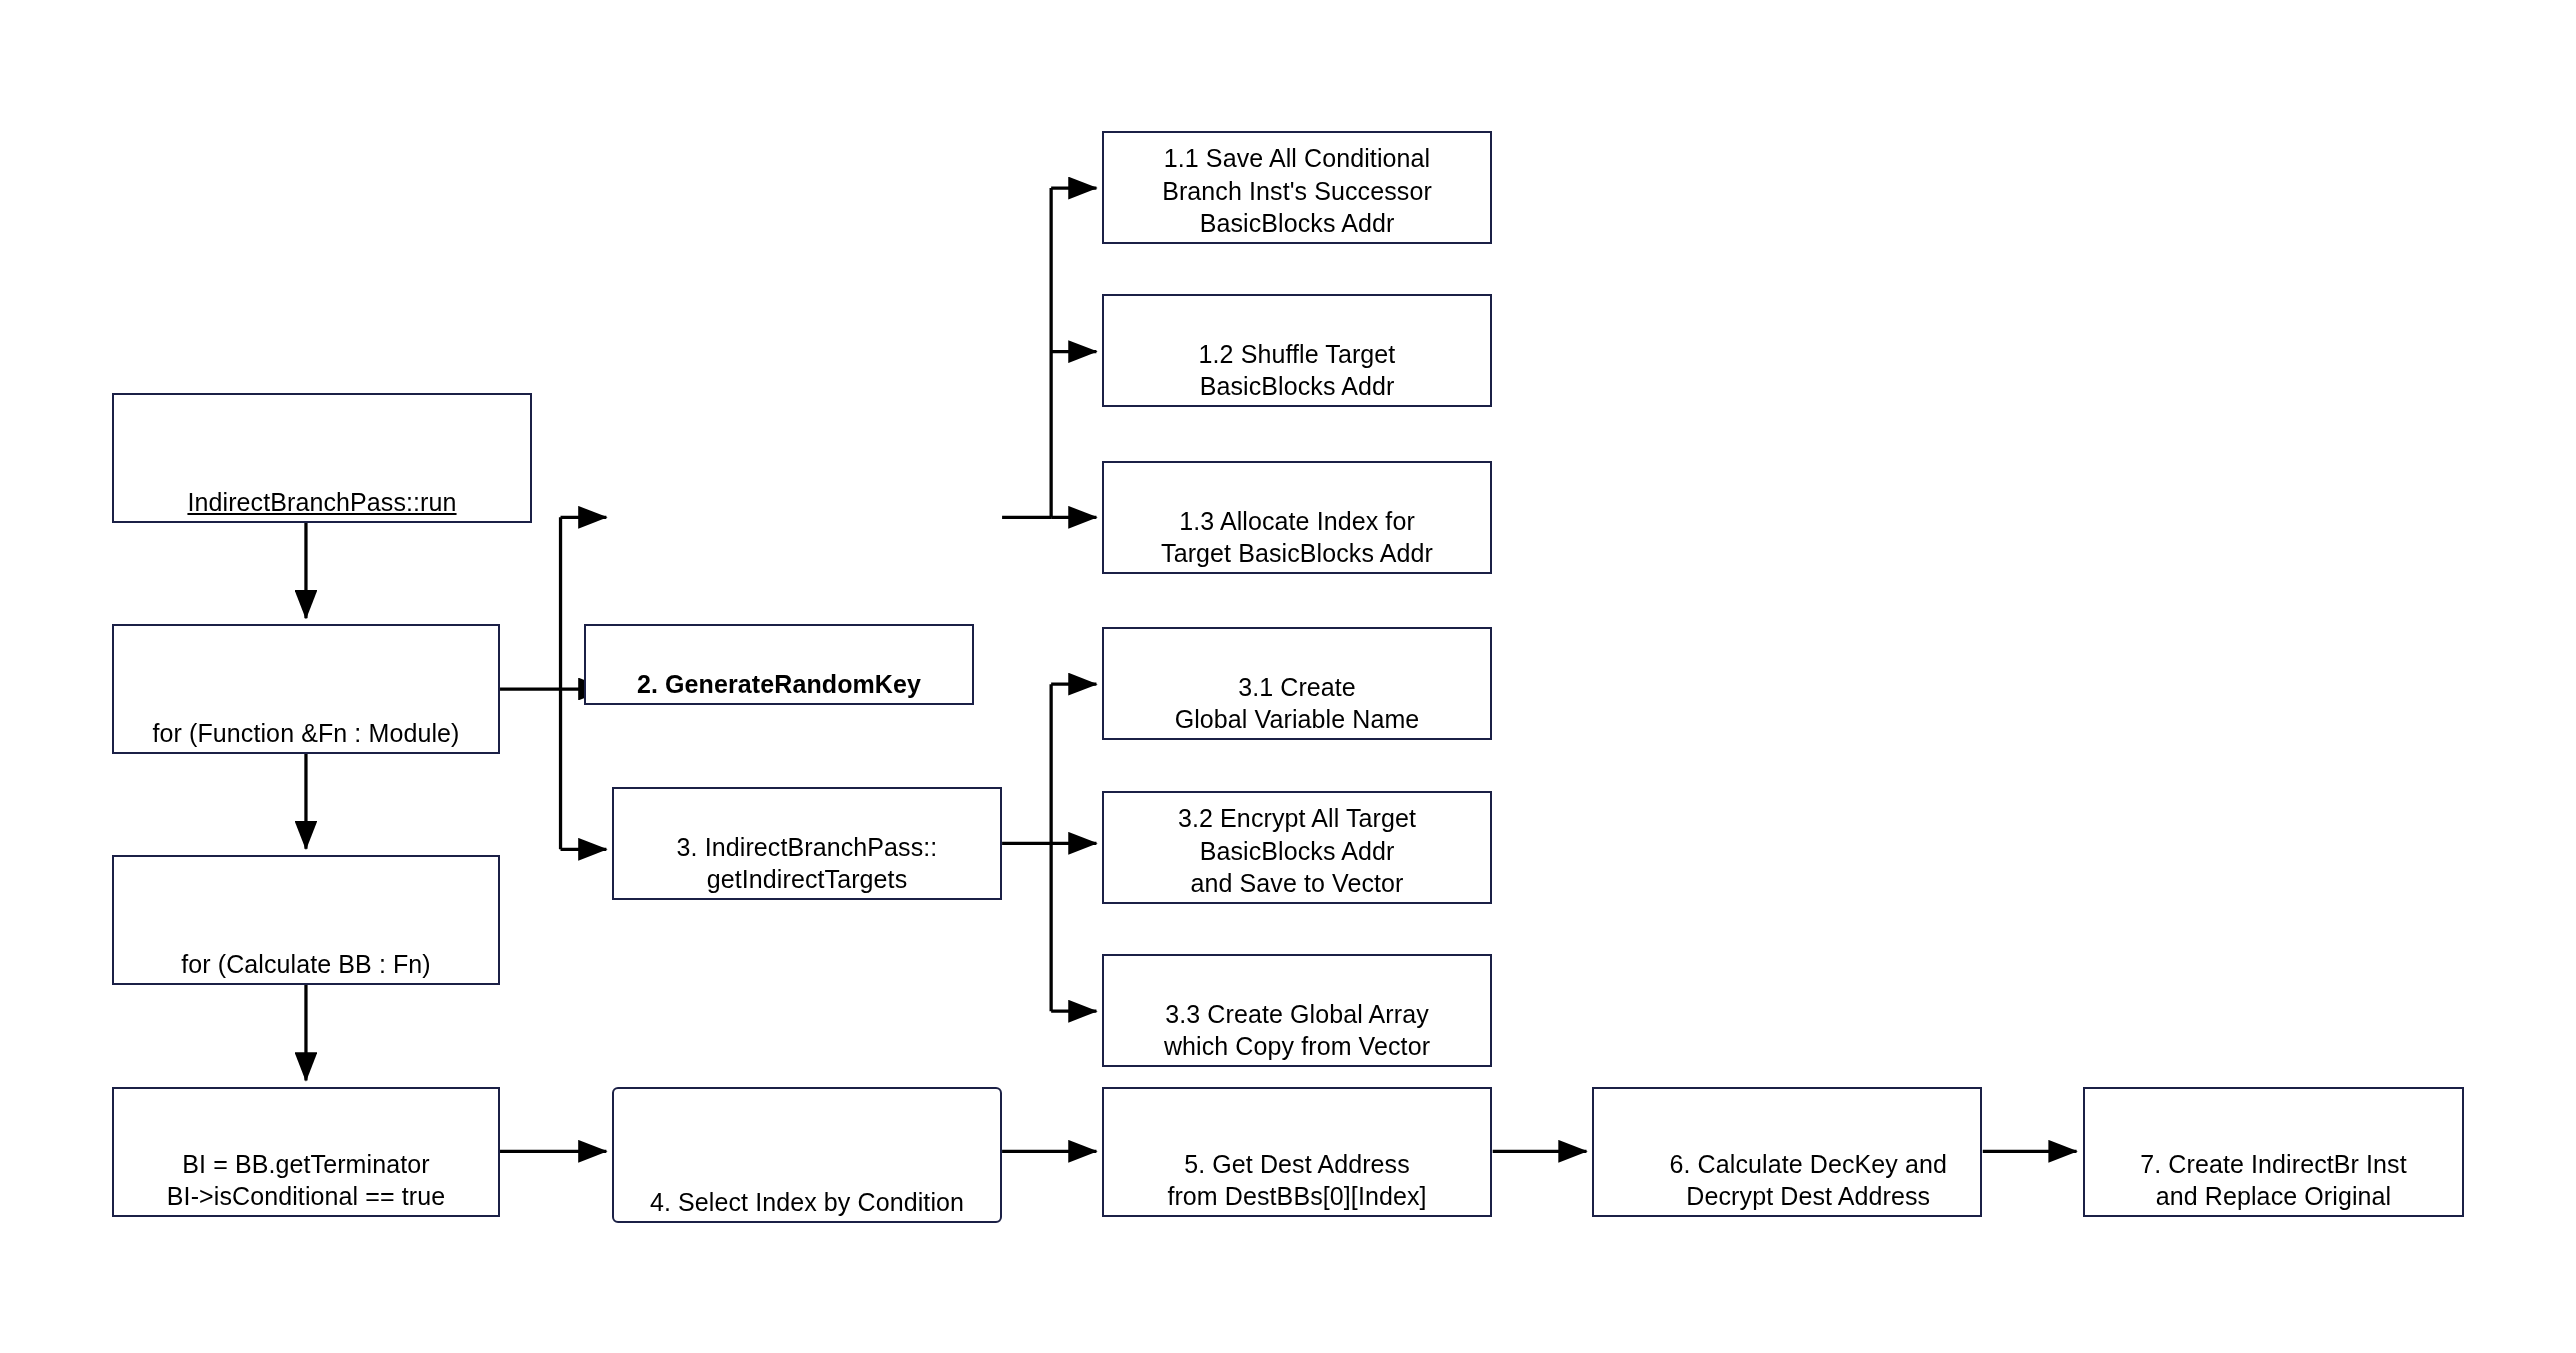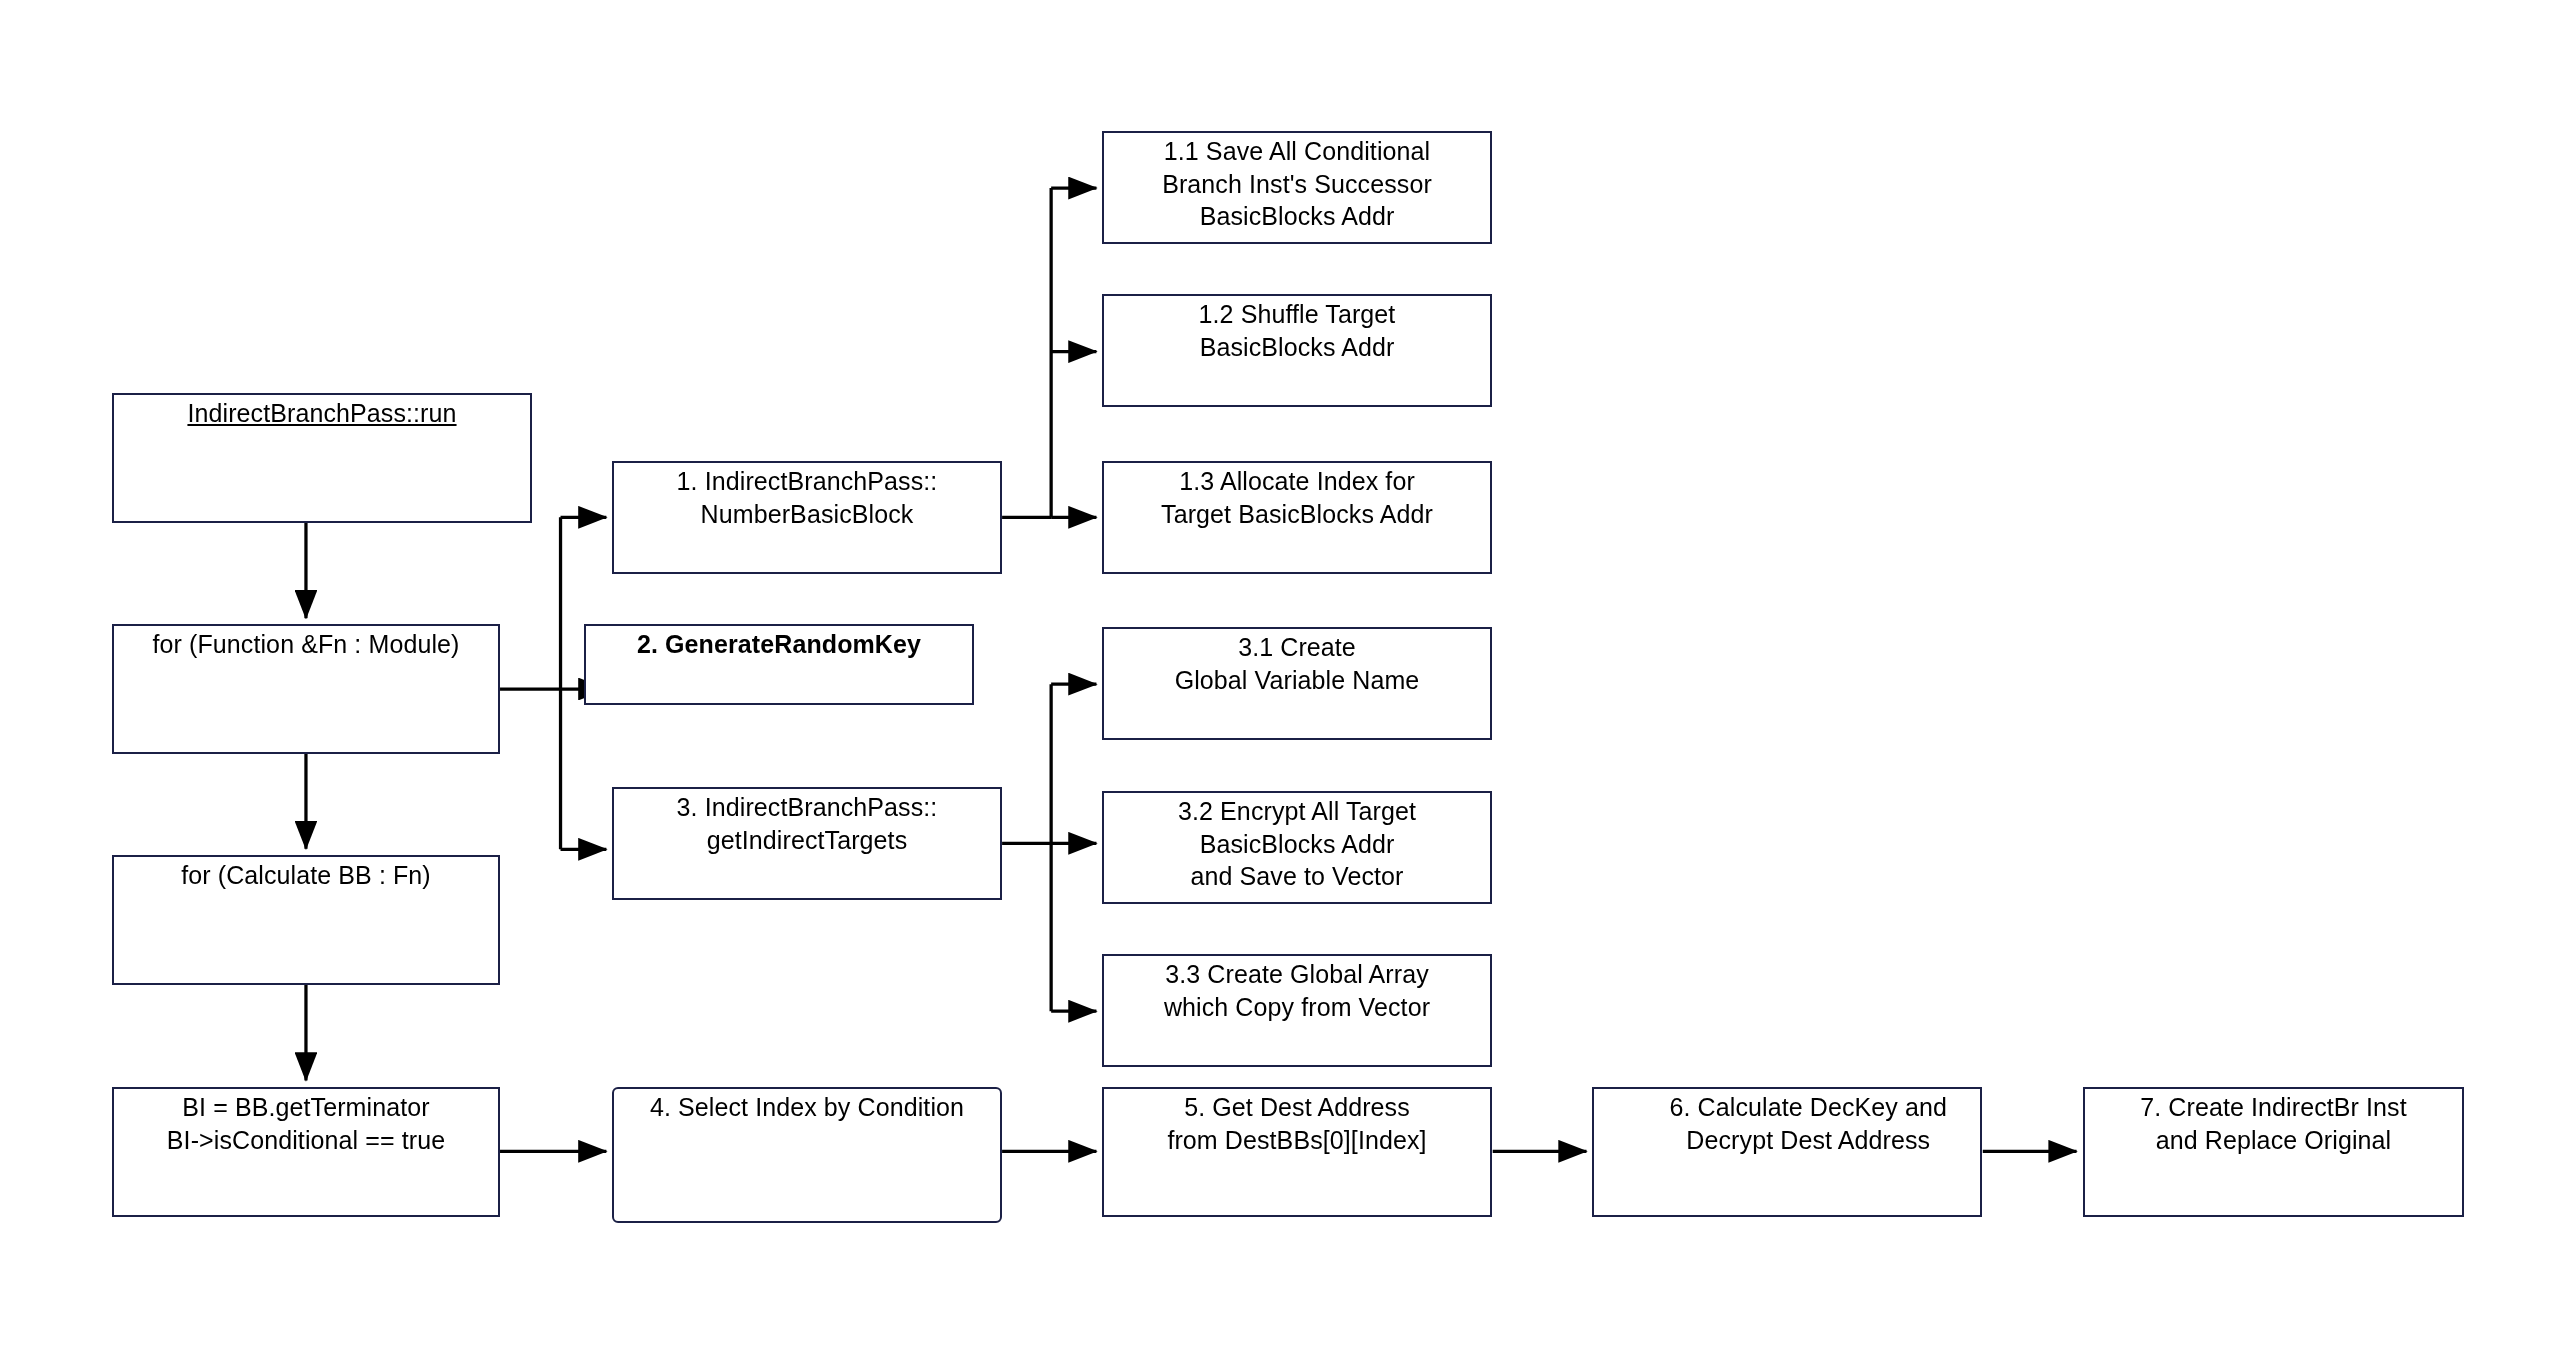--- a/index.html
+++ b/index.html
@@ -24,21 +24,21 @@
     width: 2576px;
     height: 1353px;
     pointer-events: none;
   }
   .node {
     position: absolute;
     box-sizing: border-box;
     background: #ffffff;
     border: 2.2px solid #1b2046;
     display: flex;
-    align-items: flex-start;
+    align-items: flex-end;
     justify-content: center;
     text-align: center;
     color: #000000;
     font-size: 25px;
     line-height: 1.30;
     letter-spacing: 0.1px;
     white-space: pre-line;
     padding: 2.2px 5.5px;
   }
   .node span {
@@ -116,24 +116,20 @@
 
   <div class="node" style="left:112px; top:855px; width:388px; height:130px;">
     <span>for (Calculate BB : Fn)</span>
   </div>
 
   <div class="node" style="left:112px; top:1087px; width:388px; height:130px;">
     <span>BI = BB.getTerminator
 BI-&gt;isConditional == true</span>
   </div>
 
-  <div class="node" style="left:612px; top:461px; width:390px; height:113px;">
-    <span>1. IndirectBranchPass::
-NumberBasicBlock</span>
-  </div>
 
   <div class="node" style="left:584px; top:624px; width:390px; height:81px;font-weight:bold;">
     <span>2. GenerateRandomKey</span>
   </div>
 
   <div class="node" style="left:612px; top:787px; width:390px; height:113px;">
     <span>3. IndirectBranchPass::
 getIndirectTargets</span>
   </div>
 

